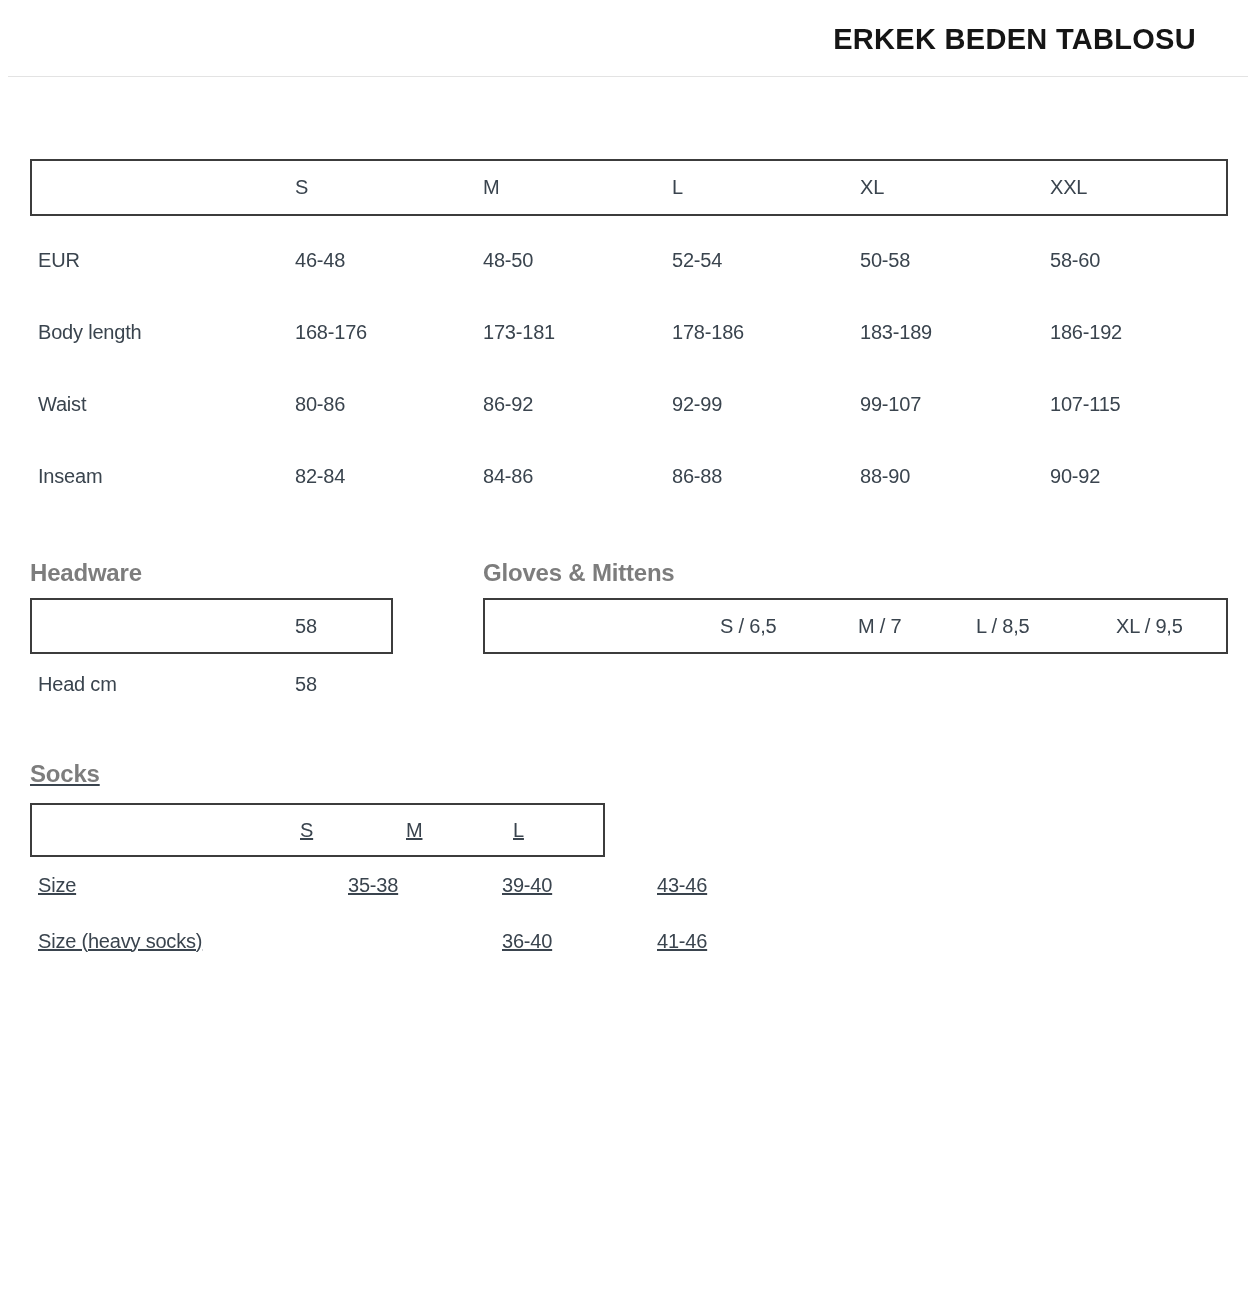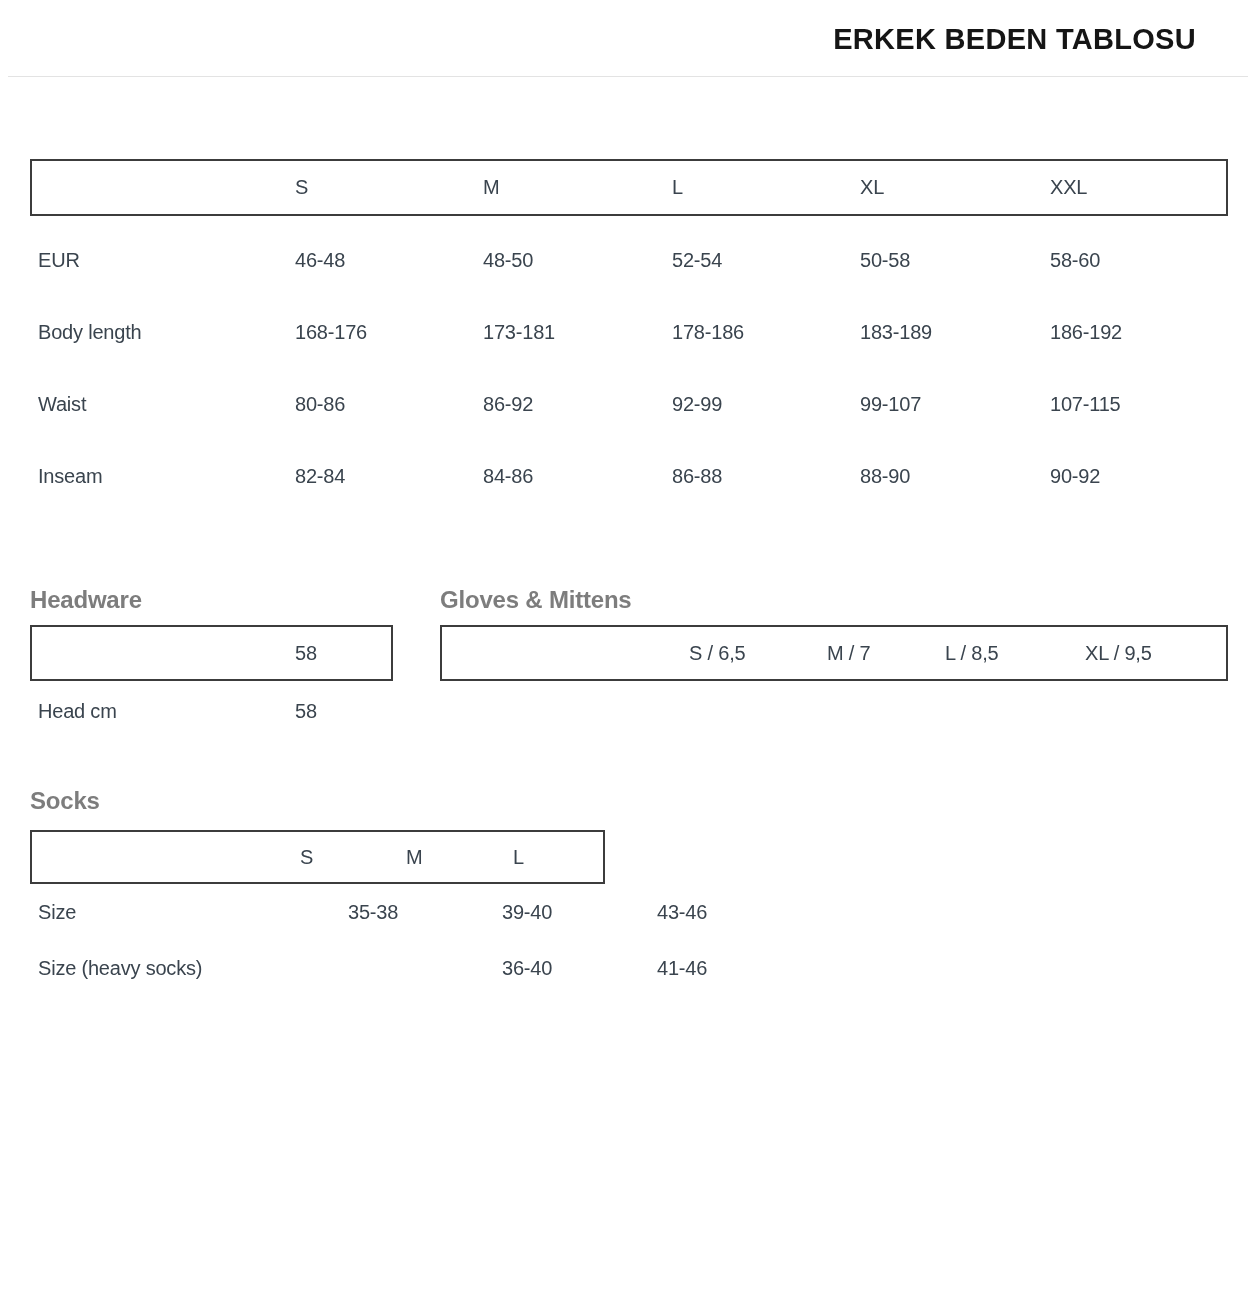--- a/index.html
+++ b/index.html
@@ -71,32 +71,33 @@
     font-size: 24px;
     line-height: 30px;
     font-weight: bold;
     color: var(--section_title);
     margin: 0 0 10px 0;
     letter-spacing: -0.2px;
   }
   
   .two-col {
     display: flex;
-    margin-top: 81px;
+    margin-top: 54px;
+    gap: 43px;
   }
   .headware-block { width: 363px; flex: none; }
   .gloves-block { margin-left: 47px; flex: 1; }
   .headware-cols { grid-template-columns: 257px 1fr; }
   .headware-block .hbox { height: 56px; padding-left: 6px; }
   .headware-block .grid-row { height: 60px; padding-left: 8px; }
   .gloves-cols { grid-template-columns: 230px 138px 118px 140px 1fr; }
-  .gloves-block .hbox { height: 56px; padding-left: 17px; }
+  .gloves-block .hbox { height: 56px; padding-left: 5px; }
   .gloves-block .grid-row { height: 60px; padding-left: 15px; }
   
-  .socks-block { margin-top: 45px; }
+  .socks-block { margin-top: 45px; text-decoration: underline; }
   .socks-block .hbox {
     width: 575px;
     height: 54px;
     margin-top: 14px;
     padding-left: 6px;
   }
   .socks-cols { grid-template-columns: 262px 106px 107px 1fr; }
   .socks-block .grid-row { height: 56px; padding-left: 8px; width: 575px; gap: 48px; }
 </style>
 </head>

